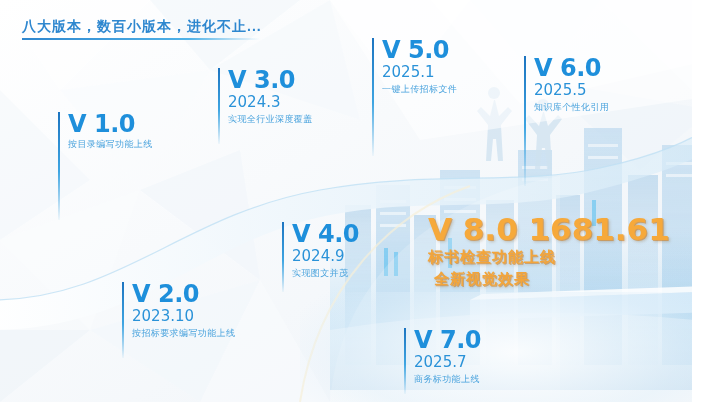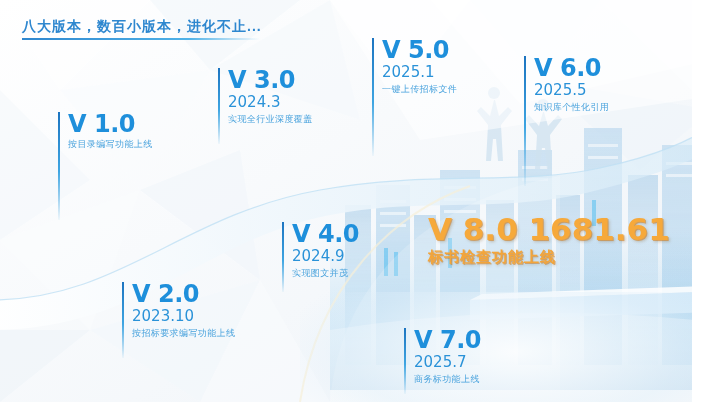--- a/index.html
+++ b/index.html
@@ -272,15 +272,16 @@
         <div class="ms-desc">商务标功能上线</div>
       </div>
     </div>
 
   <div class="v8">
     <div class="v8-title">
       <span>V 8.0</span>
       <span>1681.61</span>
     </div>
     <div class="v8-sub">标书检查功能上线</div>
+    <div class="v8-sub second">全新视觉效果</div>
   </div>
 
 </div>
 
 </body></html>

